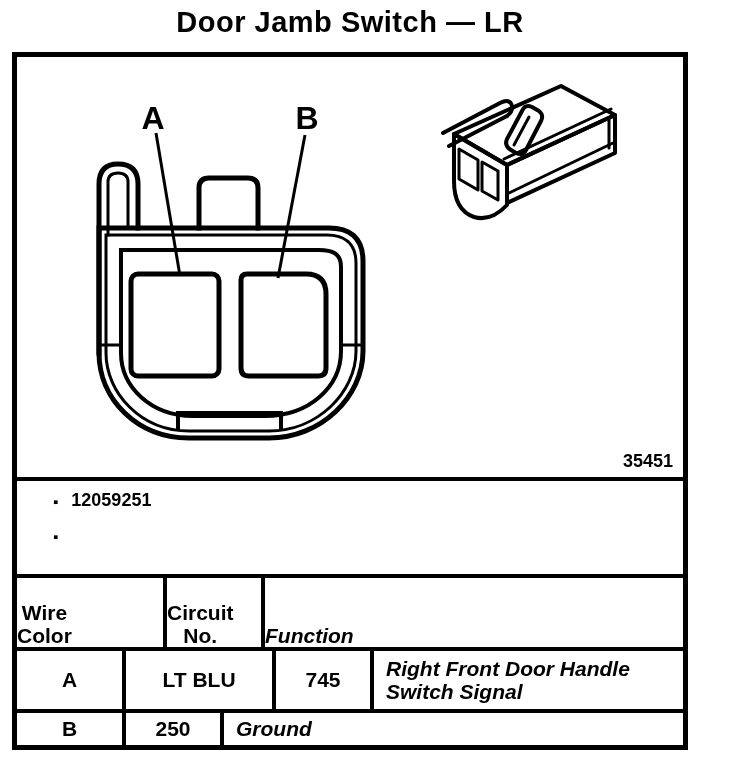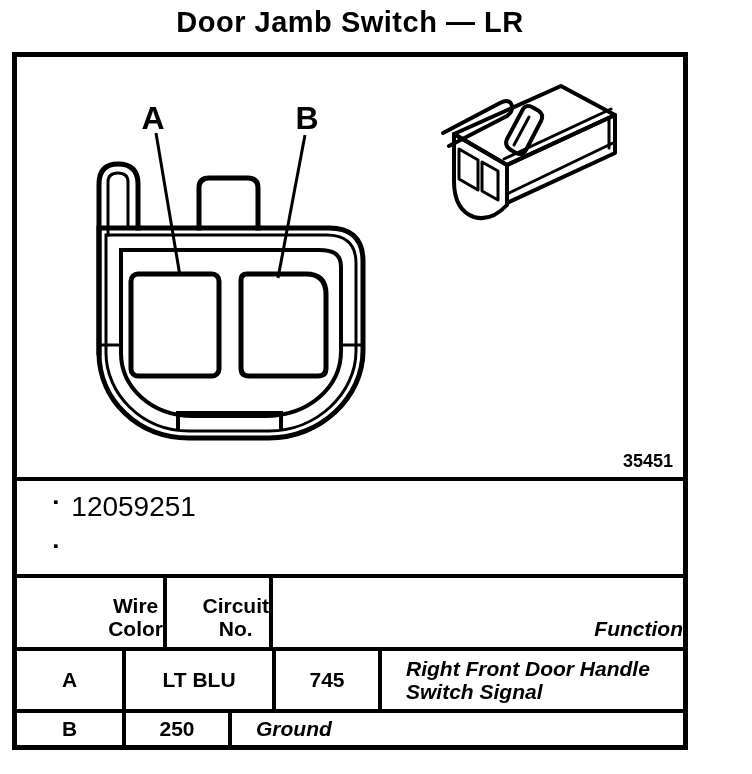--- a/index.html
+++ b/index.html
@@ -23,34 +23,34 @@
   .diagram svg { position: absolute; left: 0; top: 0; }
   .row { display: flex; box-sizing: border-box; border-bottom: 4px solid #000; }
   .cell { box-sizing: border-box; border-right: 4px solid #000; display: flex; }
   .cell.last { border-right: none; }
   .info-row { height: 97px; }
   .info-label { width: 259px; align-items: center; justify-content: center; text-align: center; }
   .info-label span { display: block; max-width: 175px; font-size: 21px; font-weight: bold; line-height: 1.15; }
   .info-bullets { flex: 1; flex-direction: column; justify-content: flex-start; padding: 8px 0 0 36px; }
   .bullet-item { display: flex; align-items: flex-start; margin-bottom: 9px; }
   .bullet { font-size: 15px; line-height: 26px; margin-right: 13px; }
-  .bullet-text { font-size: 28px; font-weight: normal; line-height: 1.25; white-space: pre-line; }
+  .bullet-text { font-size: 18px; font-weight: bold; line-height: 1.25; white-space: pre-line; }
   .header-row { height: 73px; }
-  .header-cell { align-items: flex-end; justify-content: flex-end; text-align: center; padding-bottom: 7px; }
+  .header-cell { align-items: flex-end; justify-content: flex-start; text-align: center; }
   .header-cell span { font-size: 21px; font-weight: bold; line-height: 1.1; white-space: pre-line; }
   .data-row .cell { align-items: center; justify-content: center; text-align: center;
     font-size: 21px; font-weight: bold; }
   .row-a { height: 62px; }
   .row-b { height: 32px; border-bottom: none; }
   .col-pin { width: 109px; }
   .col-wire { width: 150px; }
-  .col-circuit { width: 106px; }
+  .col-circuit { width: 98px; }
   .col-function { flex: 1; font-style: italic; }
   .function-cell { justify-content: flex-start !important; text-align: left !important;
-    padding-left: 24px; line-height: 1.1; }
+    padding-left: 12px; line-height: 1.1; }
   .function-cell span { display: block; max-width: 278px; }
   svg text { font-family: "Liberation Sans", sans-serif; font-weight: bold; fill: #000; }
 </style>
 </head>
 <body>
 
 <div class="title">Door Jamb Switch — LR</div>
 
 <div class="frame">
 

